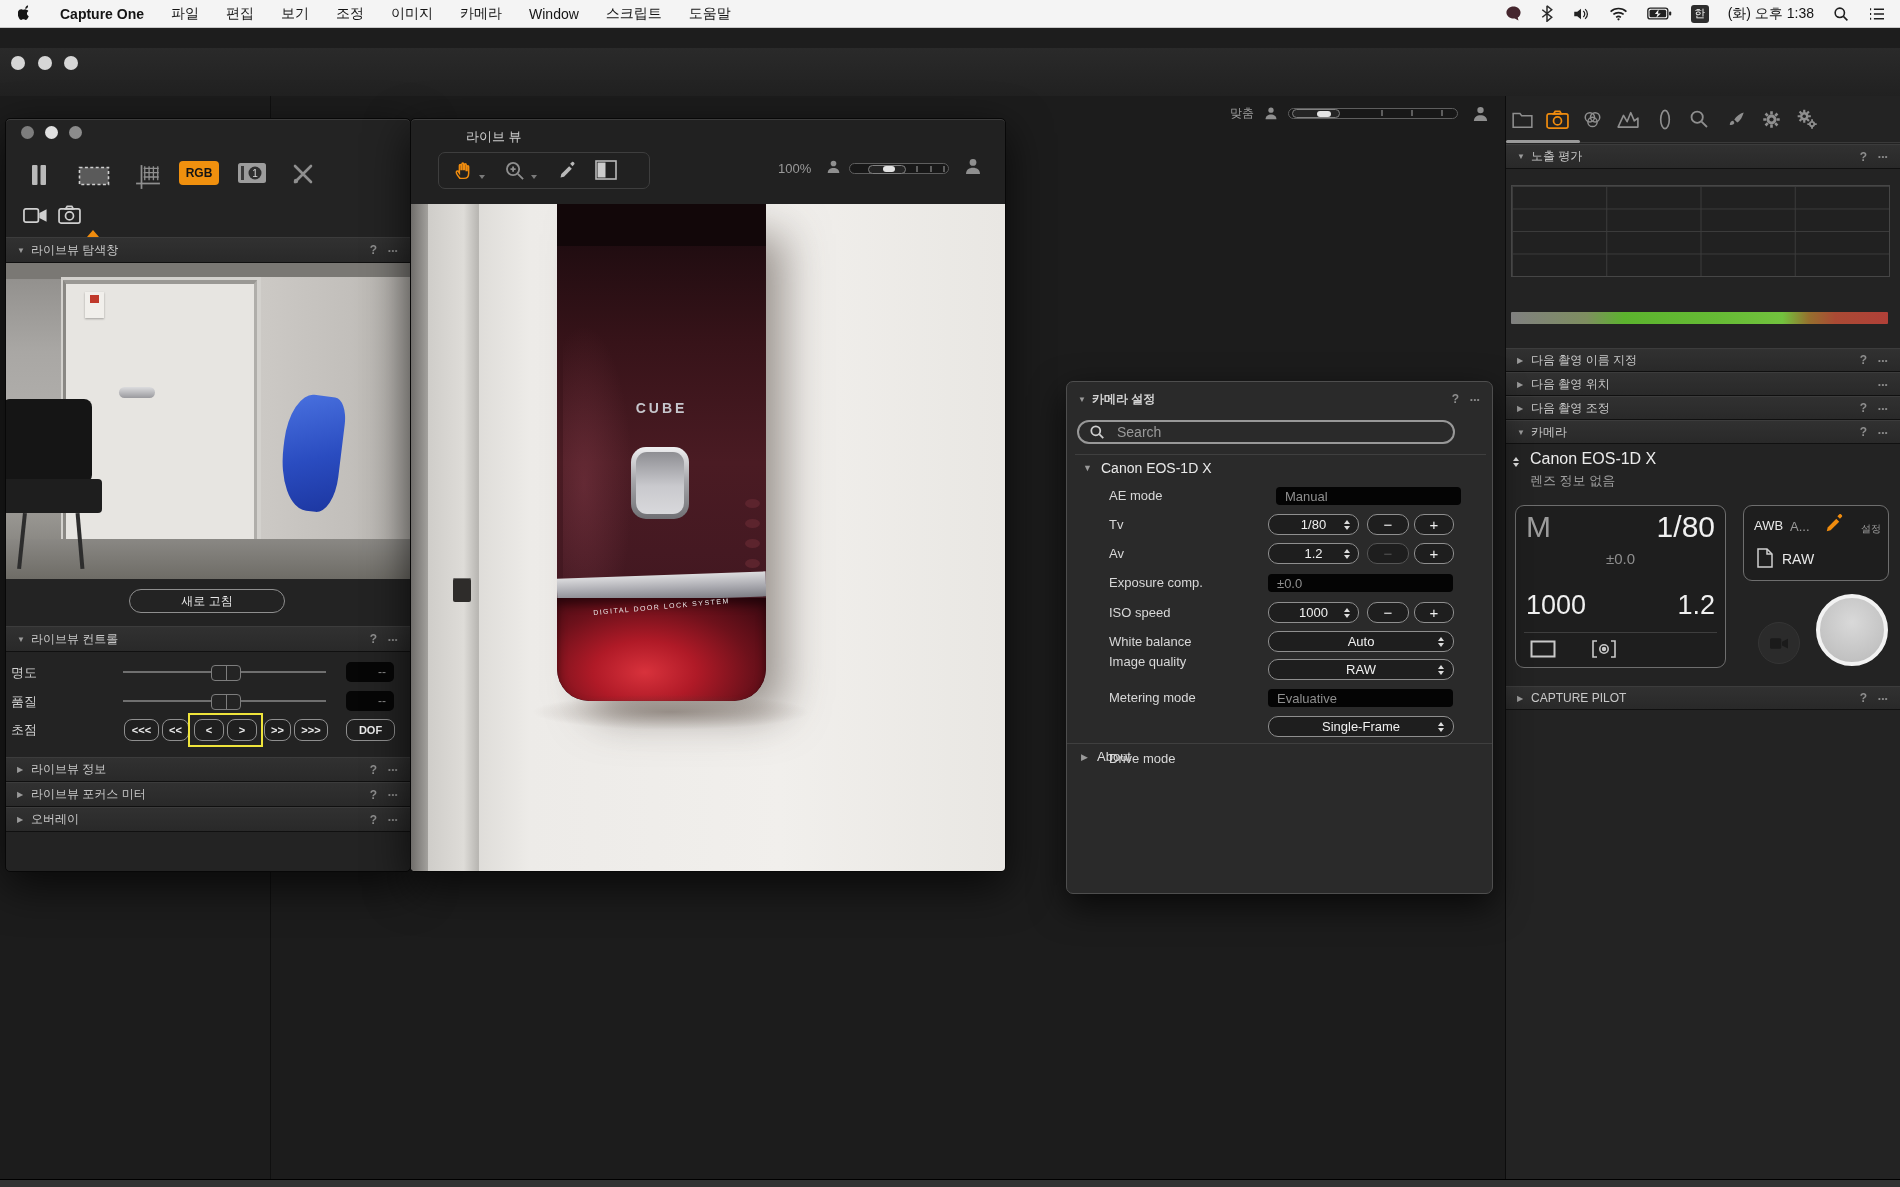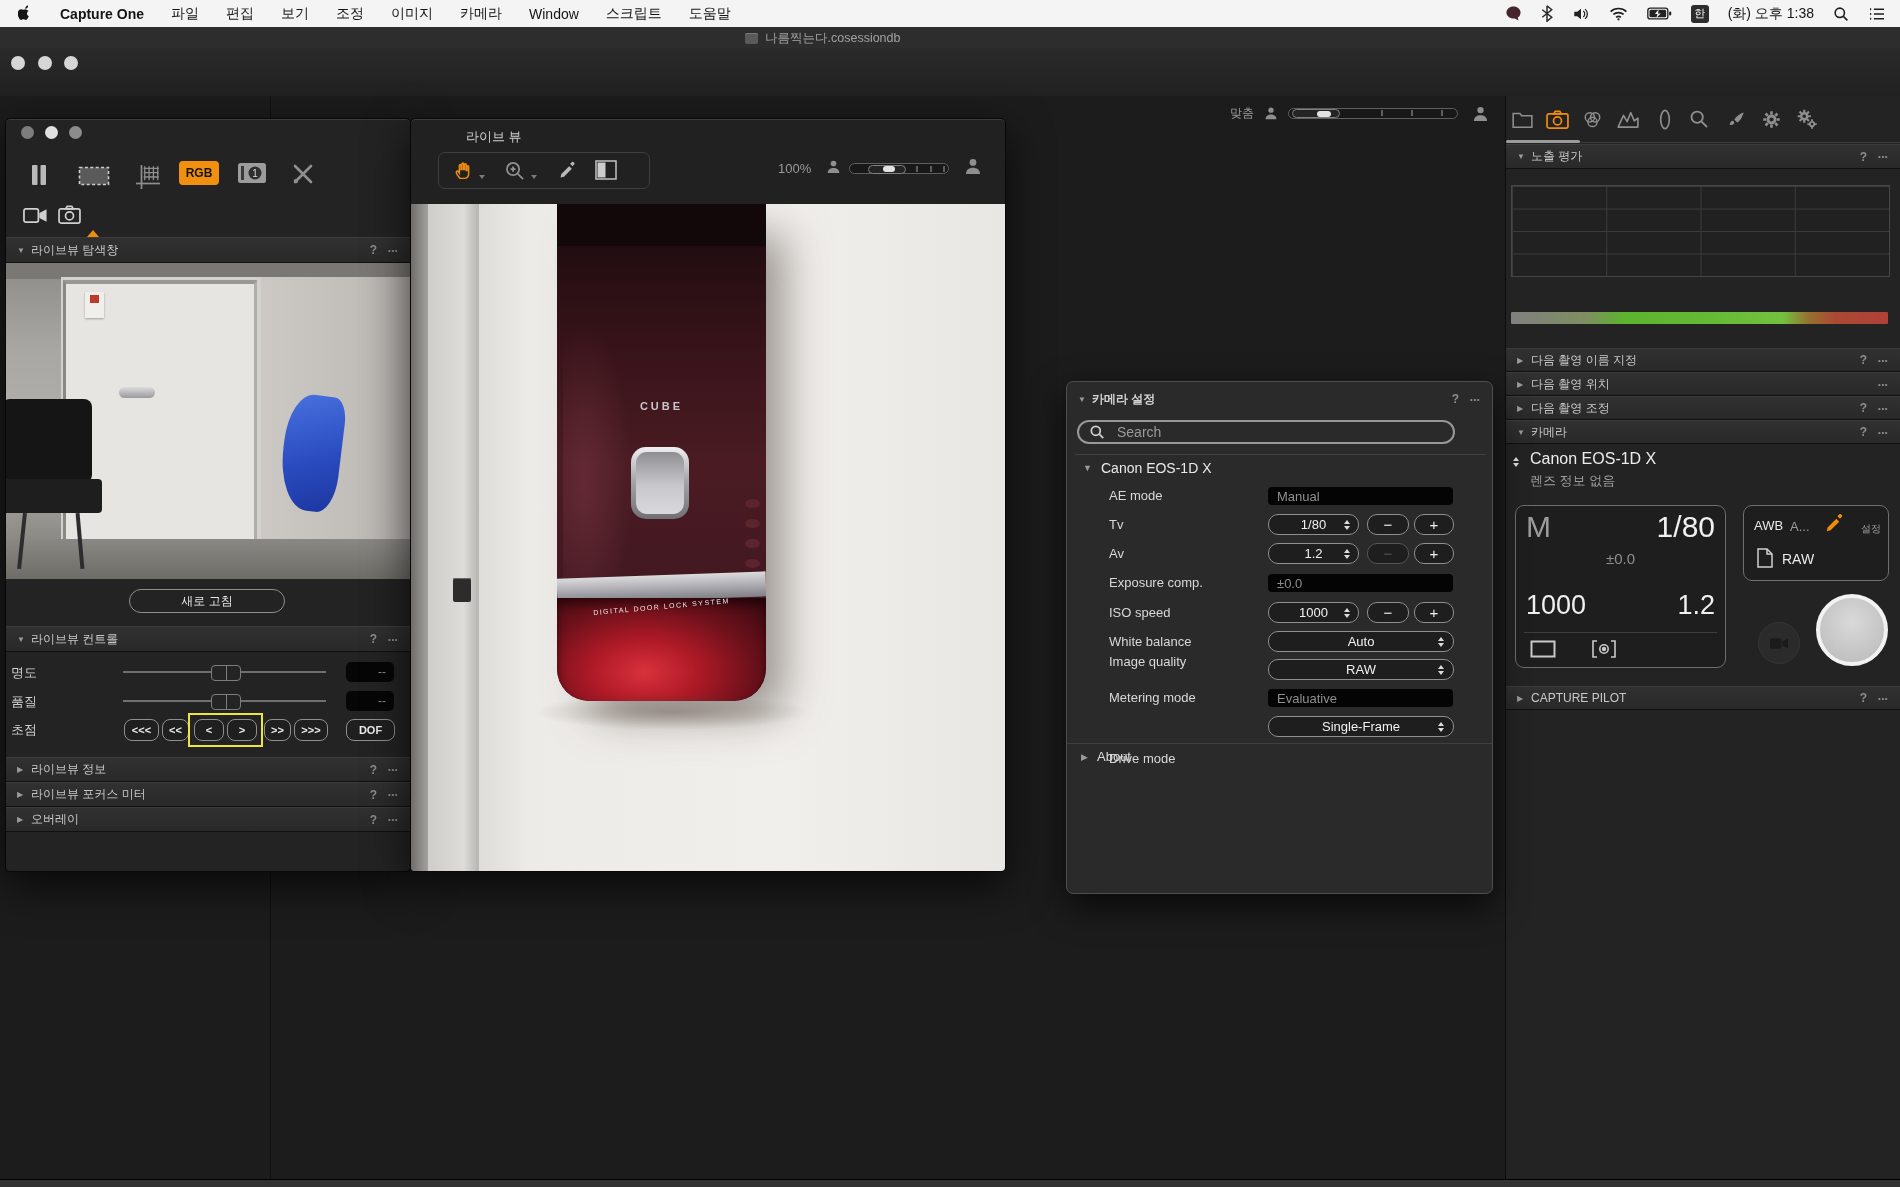--- a/index.html
+++ b/index.html
@@ -67,21 +67,21 @@
 
   
   #photo{position:absolute;left:0;top:85px;width:594px;height:667px;overflow:hidden;
          background:linear-gradient(90deg,#8f8d8a 0,#b9b7b3 2.5%,#d9d7d3 8%,#edebe8 20%,#f1efec 62%,#e9e7e3 100%);}
   #lock{position:absolute;left:146px;top:0;width:209px;height:497px;border-radius:0 0 32px 32px;overflow:hidden;
         box-shadow:26px 22px 44px -8px rgba(80,70,62,.55);}
   .lock-body{position:absolute;inset:0;background:linear-gradient(180deg,#160a0d 0,#1f0c10 7%,#371319 28%,#4a1b23 52%,#451922 70%,#3a141c 100%);}
   .lock-sheen{position:absolute;left:6px;top:120px;width:70px;height:320px;
         background:radial-gradient(ellipse at 30% 50%, rgba(150,70,85,.35), rgba(0,0,0,0) 70%);}
   .lock-brand{position:absolute;left:0;right:0;top:196px;text-align:center;color:#c6c6cc;
-        font-size:11px;font-weight:bold;letter-spacing:3px;}
+        font-size:14px;font-weight:bold;letter-spacing:3px;}
   .lock-btn{position:absolute;left:74px;top:243px;width:58px;height:72px;border-radius:15px;
         background:linear-gradient(180deg,#f0f0f2,#a8a8ac 45%,#707074);}
   .lock-btn-in{position:absolute;left:5px;top:5px;right:5px;bottom:5px;border-radius:11px;
         background:linear-gradient(180deg,#8e8e93,#c9c9cd 55%,#d9d9dc);}
   .vent{position:absolute;left:188px;width:15px;height:9px;border-radius:50%;background:#5c242d;}
   .lock-band{position:absolute;left:0;right:0;top:371px;height:25px;
         background:linear-gradient(180deg,#dcdcde,#a9a9af 55%,#7f7f86);transform:rotate(-2deg);}
   .lock-lower{position:absolute;left:0;right:0;top:394px;height:103px;border-radius:0 0 32px 32px;
         background:radial-gradient(ellipse at 42% 72%, #d8323c 0%, #b01a27 30%, #6e111b 62%, #330810 100%);
         box-shadow:inset 0 6px 10px rgba(20,0,5,.6);}
@@ -182,26 +182,20 @@
         </span>
       <span>
           <svg width="18" height="14" viewBox="0 0 22 18" stroke="#1e1e1e" stroke-width="2" fill="none">
             <path d="M7 3h13M7 9h13M7 15h13"></path>
             <path d="M2 3h1.5M2 9h1.5M2 15h1.5" stroke-width="2.6"></path>
           </svg>
         </span>
     </div>
   </div>
 
-  <div id="titlebar" class="abs">
-    <div class="t">
-      <span class="proxy"></span>
-      <span>나름찍는다.cosessiondb</span>
-    </div>
-  </div>
 
   <div id="toolbar" class="abs">
     <span class="tl" style="left:11px;background:#d6d6d6;"></span>
     <span class="tl" style="left:38px;background:#d6d6d6;"></span>
     <span class="tl" style="left:64px;background:#d6d6d6;"></span>
 
     <span class="tbi" style="left:29px;">
         <svg class="ic" width="22" height="22" viewBox="0 0 24 24" stroke="currentColor" stroke-width="2.6" fill="none">
           <path d="M12 2v10M7.5 8l4.5 4.5L16.5 8"></path>
           <path d="M3 15v5h18v-5" stroke-width="2.2"></path>
@@ -609,21 +603,21 @@
           <path d="M12.8 12.8l5 5"></path>
         </svg>
       </span>
     <input id="cs-search" value="" placeholder="Search" style="">
     <div class="abs" style="left:8px;top:72px;width:411px;height:1px;background:#3f3f3f;"></div>
 
     <span class="abs" style="left:16px;top:81px;color:#9a9a9a;font-size:9px;">▼</span>
     <span class="abs" style="left:34px;top:78px;color:#e9e9e9;font-size:14px;">Canon EOS-1D X</span>
 
     <span class="cs-row-label" style="top:106px;">AE mode</span>
-    <span class="blackfield" style="top:105px;">
+    <span class="blackfield" style="top:105px;margin-left:8px;">
         <span>Manual</span>
       </span>
 
     <span class="cs-row-label" style="top:135px;">Tv</span>
     <span class="pill" style="left:201px;top:132px;width:91px;">
         <span>1/80</span>
         <span class="ud" style="position:absolute;right:8px;">
           <i class="up"></i>
           <i class="dn"></i>
         </span>

